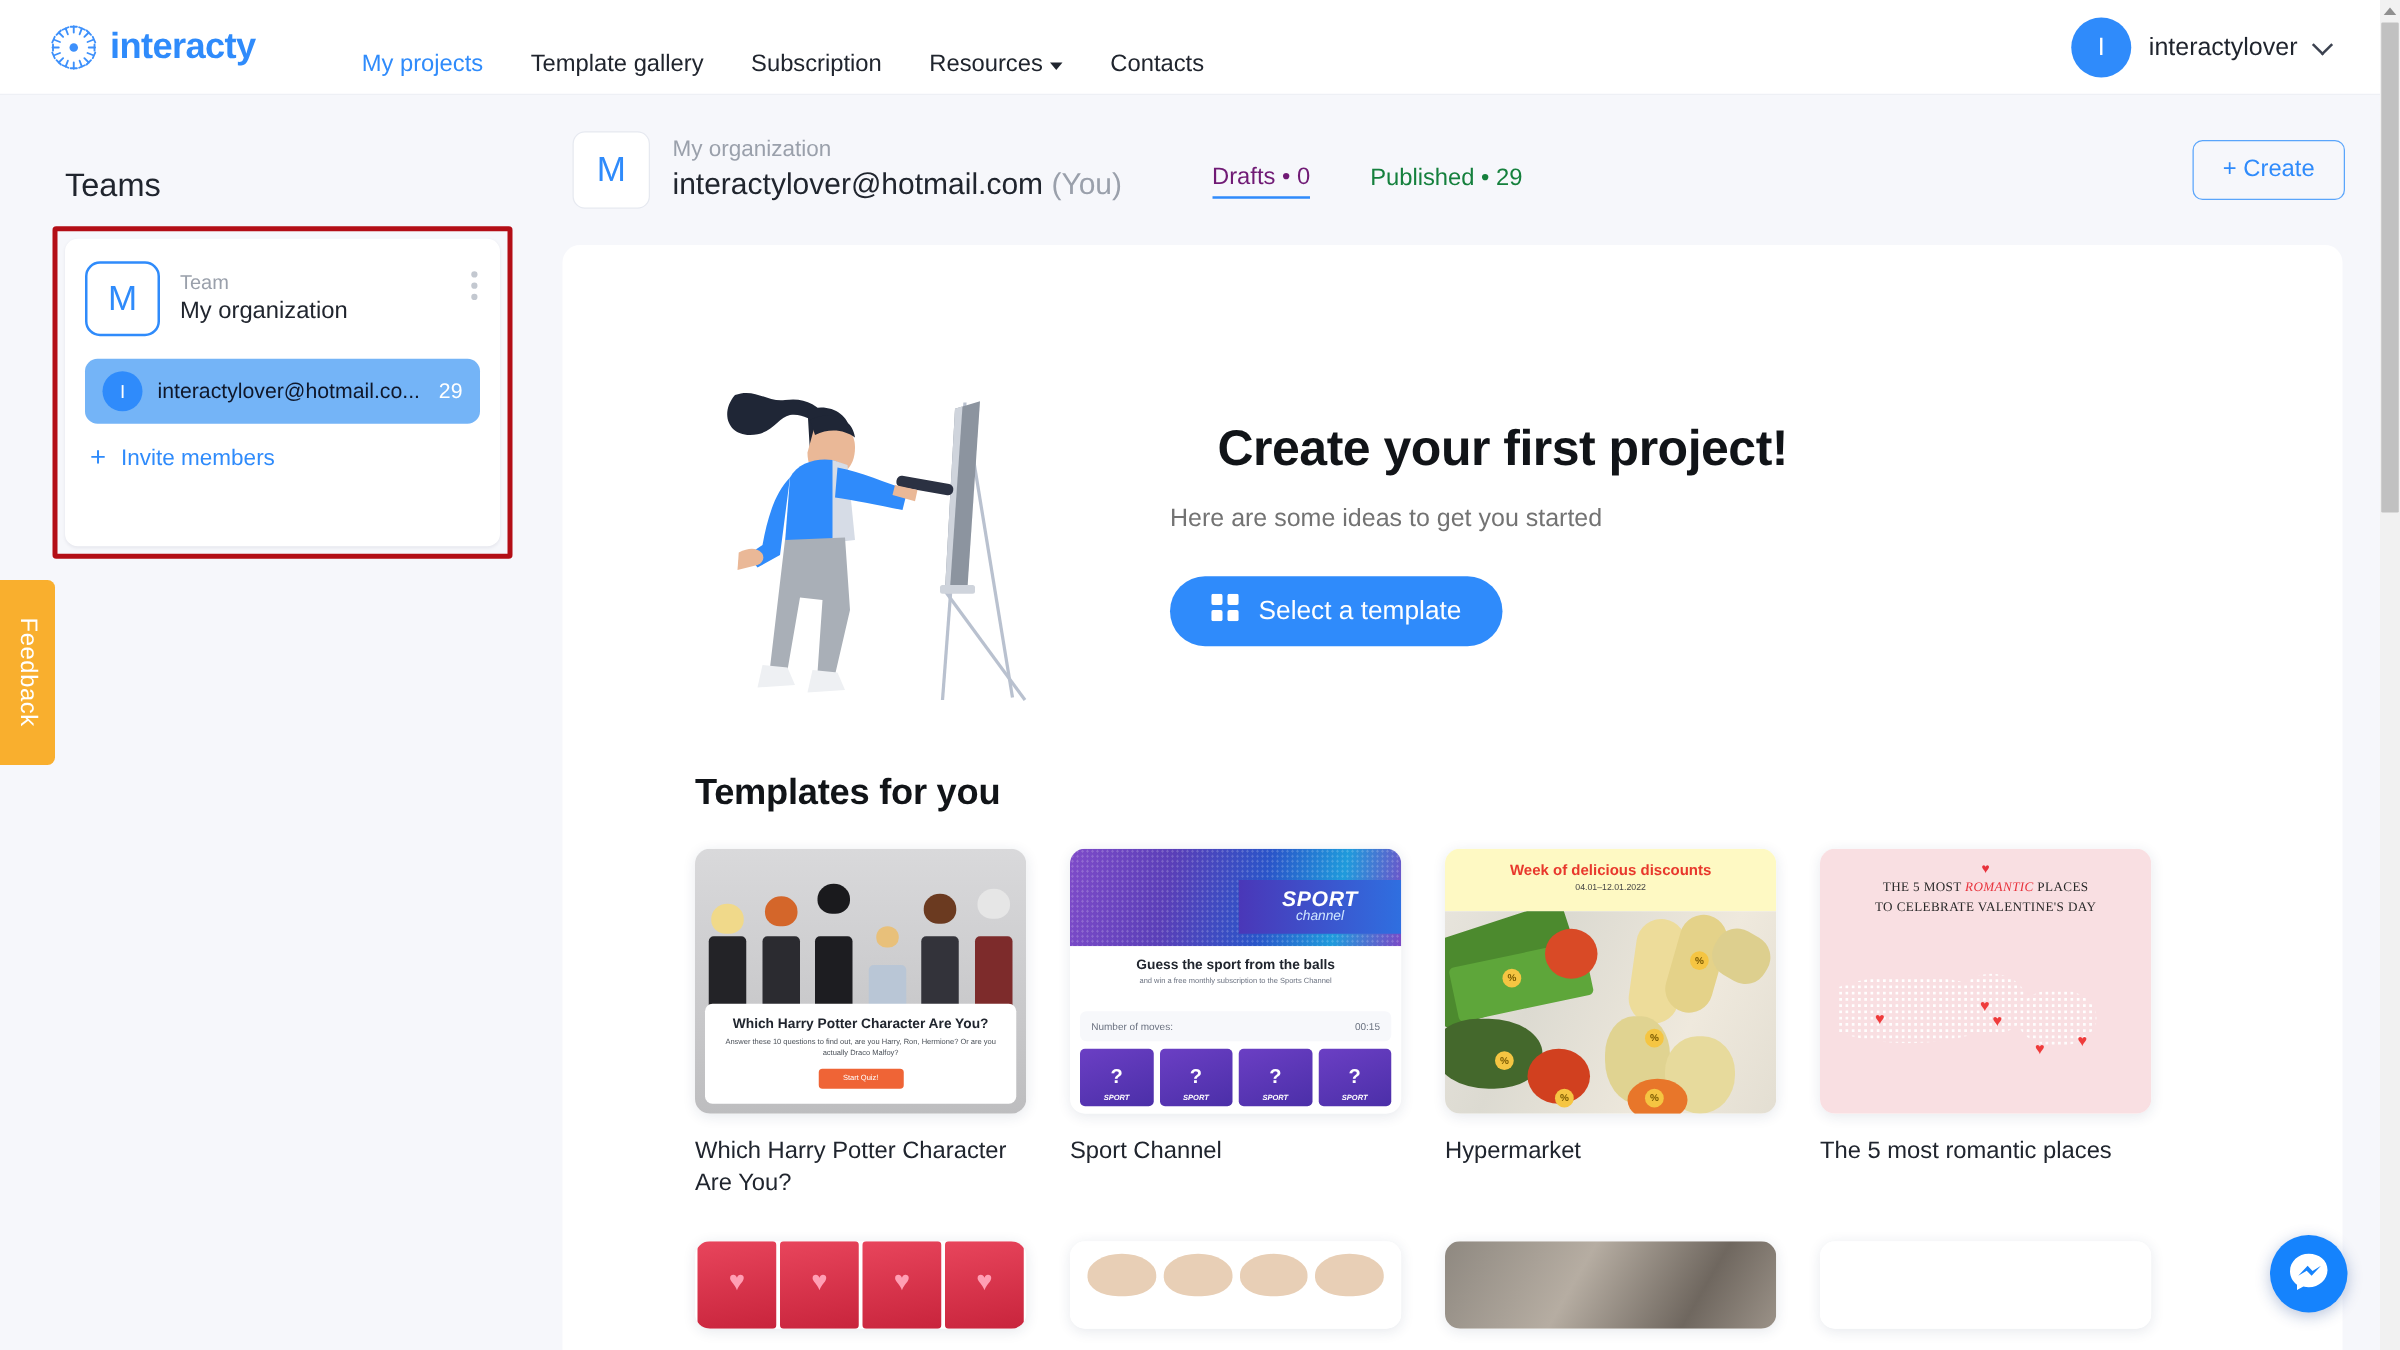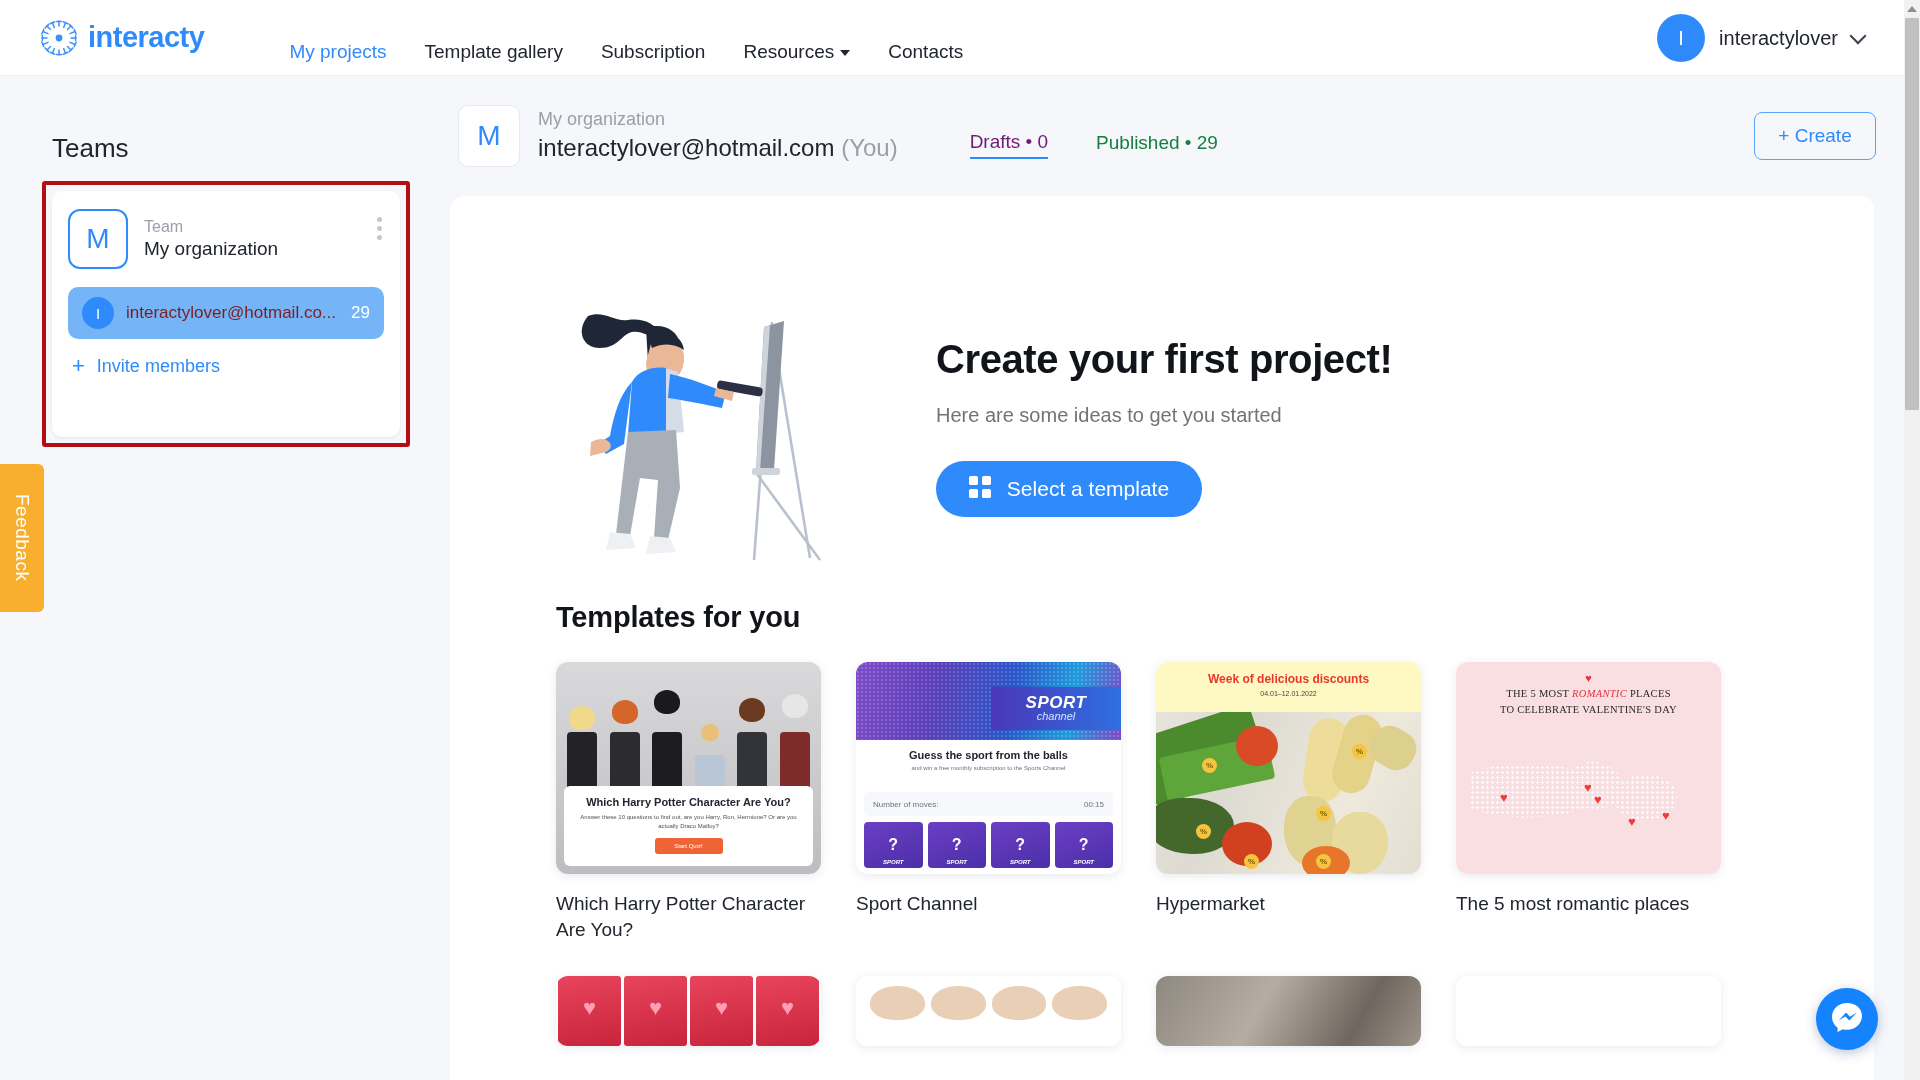--- a/index.html
+++ b/index.html
@@ -80,21 +80,21 @@
   .member-row {
     margin-top: 18px; height: 52px; border-radius: 10px; background: #74b4f7;
     display: flex; align-items: center; padding: 0 14px; gap: 12px; cursor: pointer;
   }
   .member-av {
     width: 32px; height: 32px; border-radius: 50%; background: #2f8bfb; color: #fff;
     display: flex; align-items: center; justify-content: center; font-size: 15px;
     flex: 0 0 auto;
   }
   .member-mail {
-    flex: 1; color: #7f1d1d; font-size: 17px; overflow: hidden;
+    flex: 1; color: #0f172a; font-size: 17px; overflow: hidden;
     text-overflow: ellipsis; white-space: nowrap;
   }
   .member-count { color: #fff; font-size: 17px; }
   .invite-row {
     margin-top: 16px; display: flex; align-items: center; gap: 12px;
     color: #2f8bfb; font-size: 18px; cursor: pointer; padding-left: 4px;
   }
   .plus-ic { font-size: 22px; line-height: 1; color: #2f8bfb; }
 
   
@@ -138,40 +138,40 @@
   .content-card {
     position: absolute; left: 2px; top: 120px; width: 1424px; height: 900px;
     background: #fff; border-radius: 14px; overflow: hidden;
   }
 
   
   .hero { display: flex; align-items: center; padding: 72px 0 0 108px; height: 390px;}
   .illus { width: 290px; height: 290px; position: relative; flex: 0 0 auto;}
   .hero-text { margin-left: 88px; }
   .hero-title {
-    font-size: 40px; font-weight: 700; color: #111418; letter-spacing: -0.4px;
+    font-size: 40px; font-weight: 700; color: #111418; letter-spacing: -0.4px; margin-left: 38px;
   }
   .hero-sub { font-size: 20px; color: #737373; margin-top: 22px; }
   .btn-row1 { margin-top: 34px; }
   .btn-row2 { margin-top: 16px; display: flex; gap: 34px; }
   .btn-primary {
     height: 56px; width: 266px; background: #2f8bfb; border-radius: 28px;
     display: flex; align-items: center; justify-content: center; gap: 16px;
     color: #fff; font-size: 21px; cursor: pointer;
   }
   .btn-ghost {
     height: 56px; border-radius: 28px; background: #fff;
     box-shadow: 0 2px 12px rgba(30,45,90,.13);
     display: flex; align-items: center; justify-content: center; gap: 16px;
     color: #20252e; font-size: 21px; cursor: pointer; padding: 0 34px;
   }
 
   
   .tpl-title {
-    font-size: 29px; font-weight: 700; color: #111418; margin: 15px 0 0 106px;
+    font-size: 29px; font-weight: 700; color: #111418; margin: 32px 0 0 106px;
     letter-spacing: -0.2px;
   }
   .tpl-grid {
     display: grid; grid-template-columns: repeat(4, 265px); gap: 35px;
     margin: 28px 0 0 106px;
   }
   .tpl-cell { width: 265px; }
   .tpl-thumb {
     width: 265px; height: 212px; border-radius: 12px; overflow: hidden;
     background: #fff; box-shadow: 0 2px 10px rgba(30,45,90,.10); position: relative;

